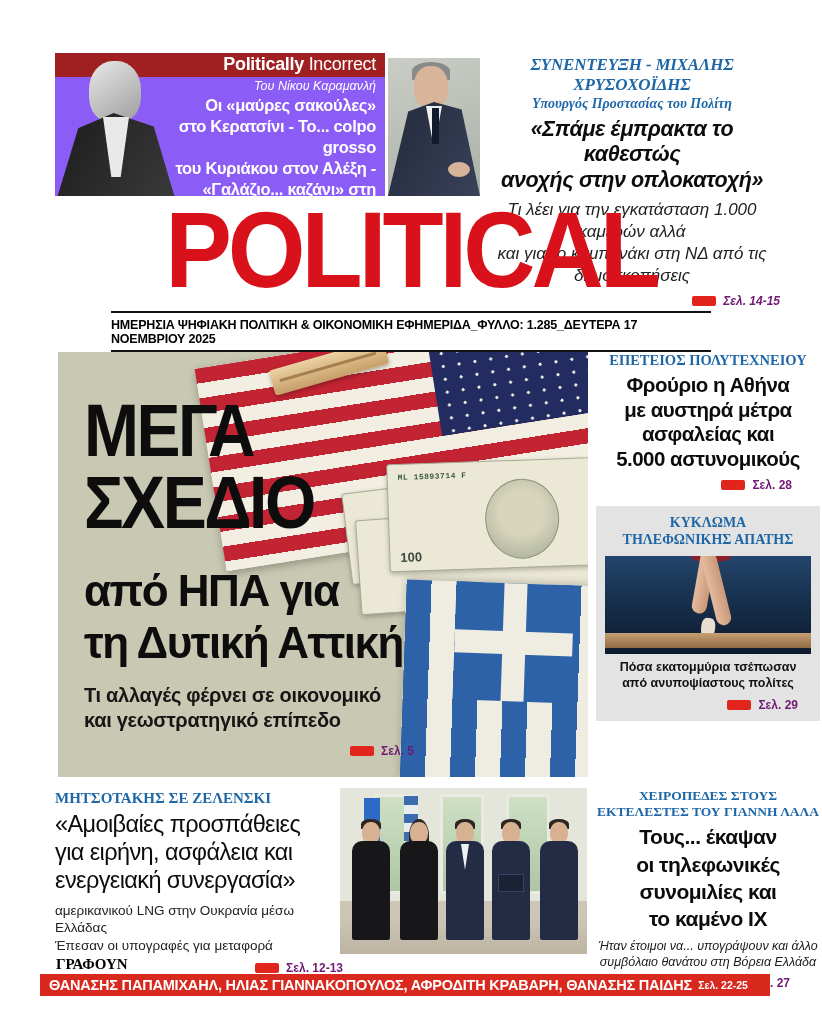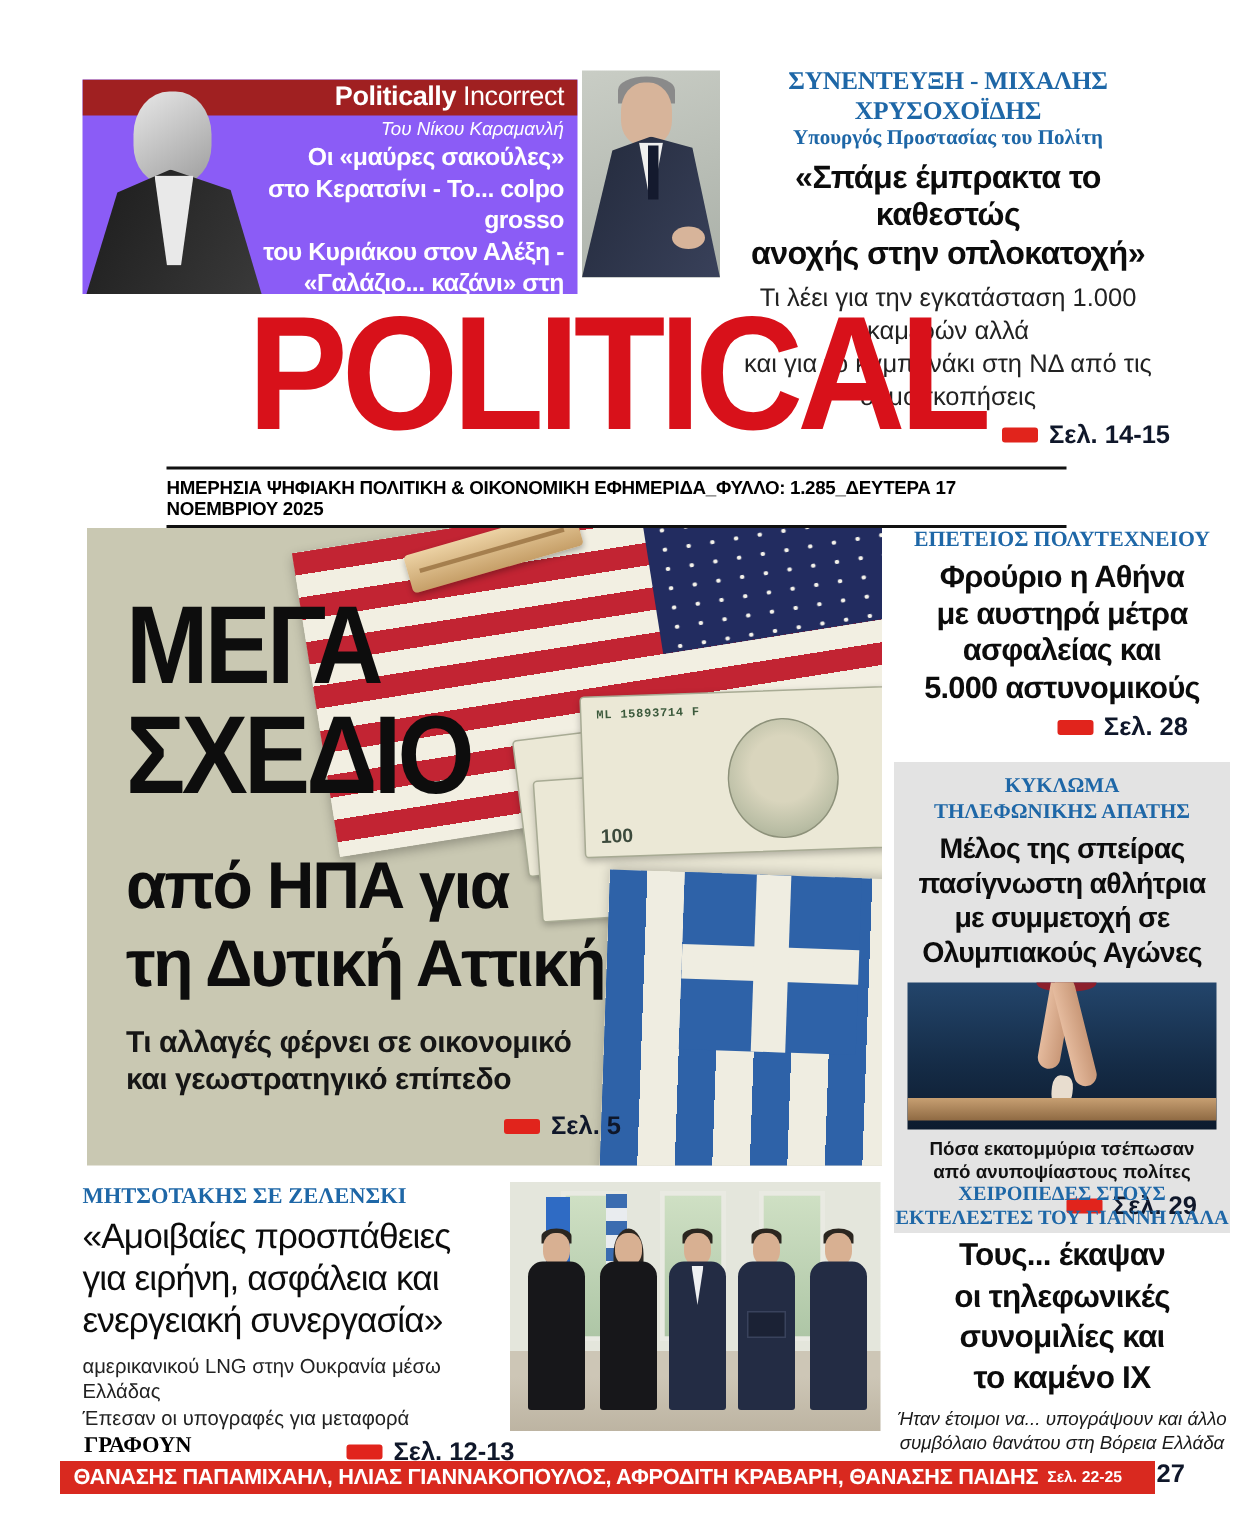--- a/index.html
+++ b/index.html
@@ -15,24 +15,24 @@
   .pi-photo { position:absolute; left:0; top:2px; width:122px; height:141px; }
   .pi-head { position:absolute; left:34px; top:6px; width:52px; height:62px; background:linear-gradient(145deg,#e8e8e8,#9d9d9d); border-radius:46% 46% 42% 42%; }
   .pi-body { position:absolute; left:2px; top:58px; width:118px; height:85px; background:linear-gradient(120deg,#1c1c1c,#3a3a3a); clip-path:polygon(18% 18%,48% 0,82% 16%,100% 100%,0 100%); }
   .pi-shirt { position:absolute; left:48px; top:62px; width:26px; height:60px; background:#e9e9e9; clip-path:polygon(0 0,100% 0,68% 100%,32% 100%); }
   .pi-text { position:absolute; right:9px; top:26px; width:235px; text-align:right; color:#fff; }
   .pi-byline { font-style:italic; font-size:12.5px; margin-bottom:2px; }
   .pi-lines { font-weight:700; font-size:16.5px; line-height:1.27; letter-spacing:-0.3px; }
 
   
   .chip { display:inline-block; width:24px; height:10px; background:#e1241c; border-radius:2px; margin-right:7px; vertical-align:middle; }
-  .pageno { font-weight:700; font-size:17px; color:#0f172a; vertical-align:middle; }
-
-  
-  .iv-block { position:absolute; left:388px; top:44px; width:392px; height:141px; }
+  .pageno { font-weight:700; font-size:12px; color:#701a75; vertical-align:middle; }
+
+  
+  .iv-block { position:absolute; left:388px; top:55px; width:392px; height:141px;font-style:italic; }
   .iv-photo { position:absolute; left:0; top:3px; width:92px; height:138px; background:linear-gradient(160deg,#c9cdc5,#aab0a8); overflow:hidden; }
   .iv-head { position:absolute; left:26px; top:8px; width:34px; height:42px; background:#d7b49a; border-radius:45% 45% 40% 40%; }
   .iv-hair { position:absolute; left:24px; top:4px; width:38px; height:18px; background:#8a8a8a; border-radius:50% 50% 0 0; }
   .iv-body { position:absolute; left:0px; top:44px; width:92px; height:94px; background:linear-gradient(120deg,#232a3c,#39415a); clip-path:polygon(22% 10%,50% 0,80% 8%,100% 100%,0 100%); }
   .iv-shirt { position:absolute; left:38px; top:48px; width:16px; height:34px; background:#f0f0ee; clip-path:polygon(0 0,100% 0,60% 100%,40% 100%); }
   .iv-tie { position:absolute; left:44px; top:50px; width:7px; height:36px; background:#141a2e; }
   .iv-hand { position:absolute; left:60px; top:104px; width:22px; height:15px; background:#d7b49a; border-radius:50%; }
   .iv-text { position:absolute; left:96px; top:0; width:296px; text-align:center; }
   .iv-kicker { font-family:"Liberation Serif", serif; font-weight:700; font-size:17px; color:#1e67a7; letter-spacing:-0.2px; }
   .iv-role { font-family:"Liberation Serif", serif; font-weight:700; font-size:14px; color:#1e67a7; margin-top:1px; }
@@ -223,26 +223,20 @@
           <div>ασφαλείας και</div>
           <div>5.000 αστυνομικούς</div>
         </div>
       <div class="pg"><span class="chip"></span><span class="pageno">Σελ. 28</span></div>
     </div>
     <div class="graybox">
       <div class="kicker">
           <div>ΚΥΚΛΩΜΑ</div>
           <div>ΤΗΛΕΦΩΝΙΚΗΣ ΑΠΑΤΗΣ</div>
         </div>
-      <div class="hl">
-          <div>Μέλος της σπείρας</div>
-          <div>πασίγνωστη αθλήτρια</div>
-          <div>με συμμετοχή σε</div>
-          <div>Ολυμπιακούς Αγώνες</div>
-        </div>
       <div class="gym">
         <div class="gym-cap"></div>
         <div class="gym-leg l1"></div>
         <div class="gym-leg l2"></div>
         <div class="gym-shoe"></div>
         <div class="gym-beam"></div>
       </div>
       <div class="cap">
           <div>Πόσα εκατομμύρια τσέπωσαν</div>
           <div>από ανυποψίαστους πολίτες</div>

